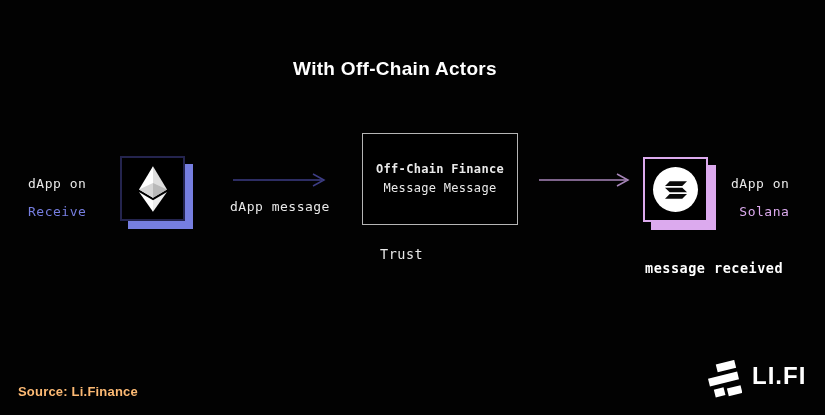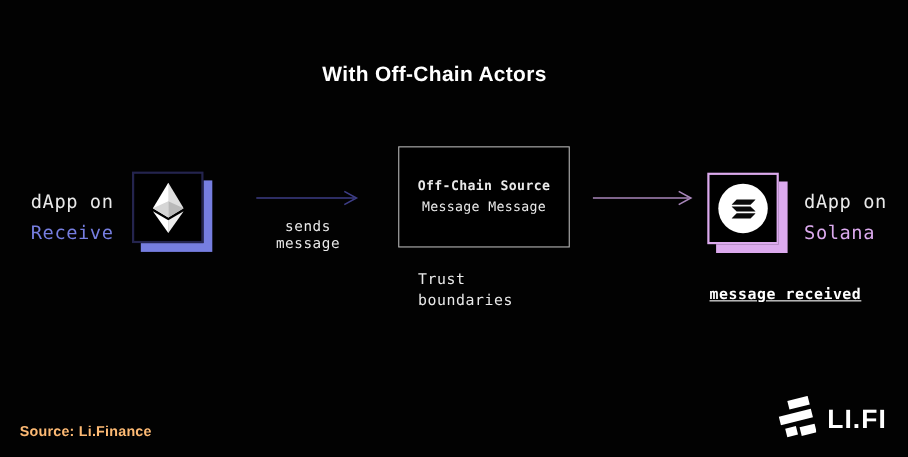--- a/index.html
+++ b/index.html
@@ -32,29 +32,29 @@
     text-align: center;
     font-family: "Liberation Sans", sans-serif;
     font-weight: bold;
     font-size: 19px;
     letter-spacing: 0.3px;
     color: #ffffff;
   }
   
   .node-label {
     position: absolute;
-    font-size: 17px;
+    font-size: 13px;
     line-height: 28px;
     letter-spacing: 0.5px;
     white-space: nowrap;
   }
   .label-left { left: 28px; top: 170px; }
   .label-right { left: 731px; top: 170px; }
   .accent-eth { color: var(--ethereum-accent); }
-  .accent-sol { color: var(--solana-accent); }
+  .accent-sol { color: var(--solana-accent); text-align: right; }
 
   
   .tile-wrap { position: absolute; width: 74px; height: 74px; }
   .tile-wrap.eth { left: 120px; top: 156px; }
   .tile-wrap.sol { left: 643px; top: 157px; }
   .tile-shadow {
     position: absolute; left: 8px; top: 8px;
     width: 65px; height: 65px;
   }
   .tile-shadow.eth-shadow { background: var(--ethereum-accent); }
@@ -111,37 +111,36 @@
     letter-spacing: 0.5px;
   }
   .received-caption {
     position: absolute;
     left: 645px; top: 260px;
     font-size: 13.5px;
     font-weight: bold;
     letter-spacing: 0.5px;
     color: #ffffff;
     white-space: nowrap;
-    text-decoration: underline;
   }
 
   
   .source-credit {
     position: absolute;
     left: 18px; top: 384px;
     font-family: "Liberation Sans", sans-serif;
     font-weight: bold;
     font-size: 13px;
     color: #fdba74;
     letter-spacing: 0.2px;
   }
   .brand {
     position: absolute;
     left: 706px; top: 360px;
-    display: flex; align-items: center; gap: 10px;
+    display: flex; align-items: flex-start; gap: 10px;
   }
   .brand-text {
     font-family: "Liberation Sans", sans-serif;
     font-weight: bold;
     font-size: 24px;
     letter-spacing: 1px;
     color: #ffffff;
     padding-top: 2px;
   }
 </style>
@@ -168,29 +167,28 @@
         <polygon points="127.9,287.9 255.9,212.3 127.9,154.2" fill="#b9b9b9"></polygon>
         <polygon points="0,212.3 127.9,287.9 127.9,154.2" fill="#d6d6d6"></polygon>
       </svg>
     </div>
   </div>
 
   <svg class="arrow a1" width="96" height="16">
     <line x1="1" y1="8" x2="90" y2="8" stroke="currentColor" stroke-width="1.5"></line>
     <path d="M81 2 L92 8 L81 14" fill="none" stroke="currentColor" stroke-width="1.5"></path>
   </svg>
-  <div class="arrow-caption">sends message</div>
+  <div class="arrow-caption">dApp message</div>
 
   <div class="center-box">
-    <div class="bold-line">Off-Chain Source</div>
+    <div class="bold-line">Off-Chain Finance</div>
     <div>Message Message</div>
   </div>
   <div class="center-caption">
     <div>Trust</div>
-    <div>boundaries</div>
   </div>
 
   <svg class="arrow a2" width="94" height="16">
     <line x1="1" y1="8" x2="88" y2="8" stroke="currentColor" stroke-width="1.5"></line>
     <path d="M79 2 L90 8 L79 14" fill="none" stroke="currentColor" stroke-width="1.5"></path>
   </svg>
 
   <div class="tile-wrap sol">
     <div class="tile-shadow sol-shadow"></div>
     <div class="tile sol-tile">

